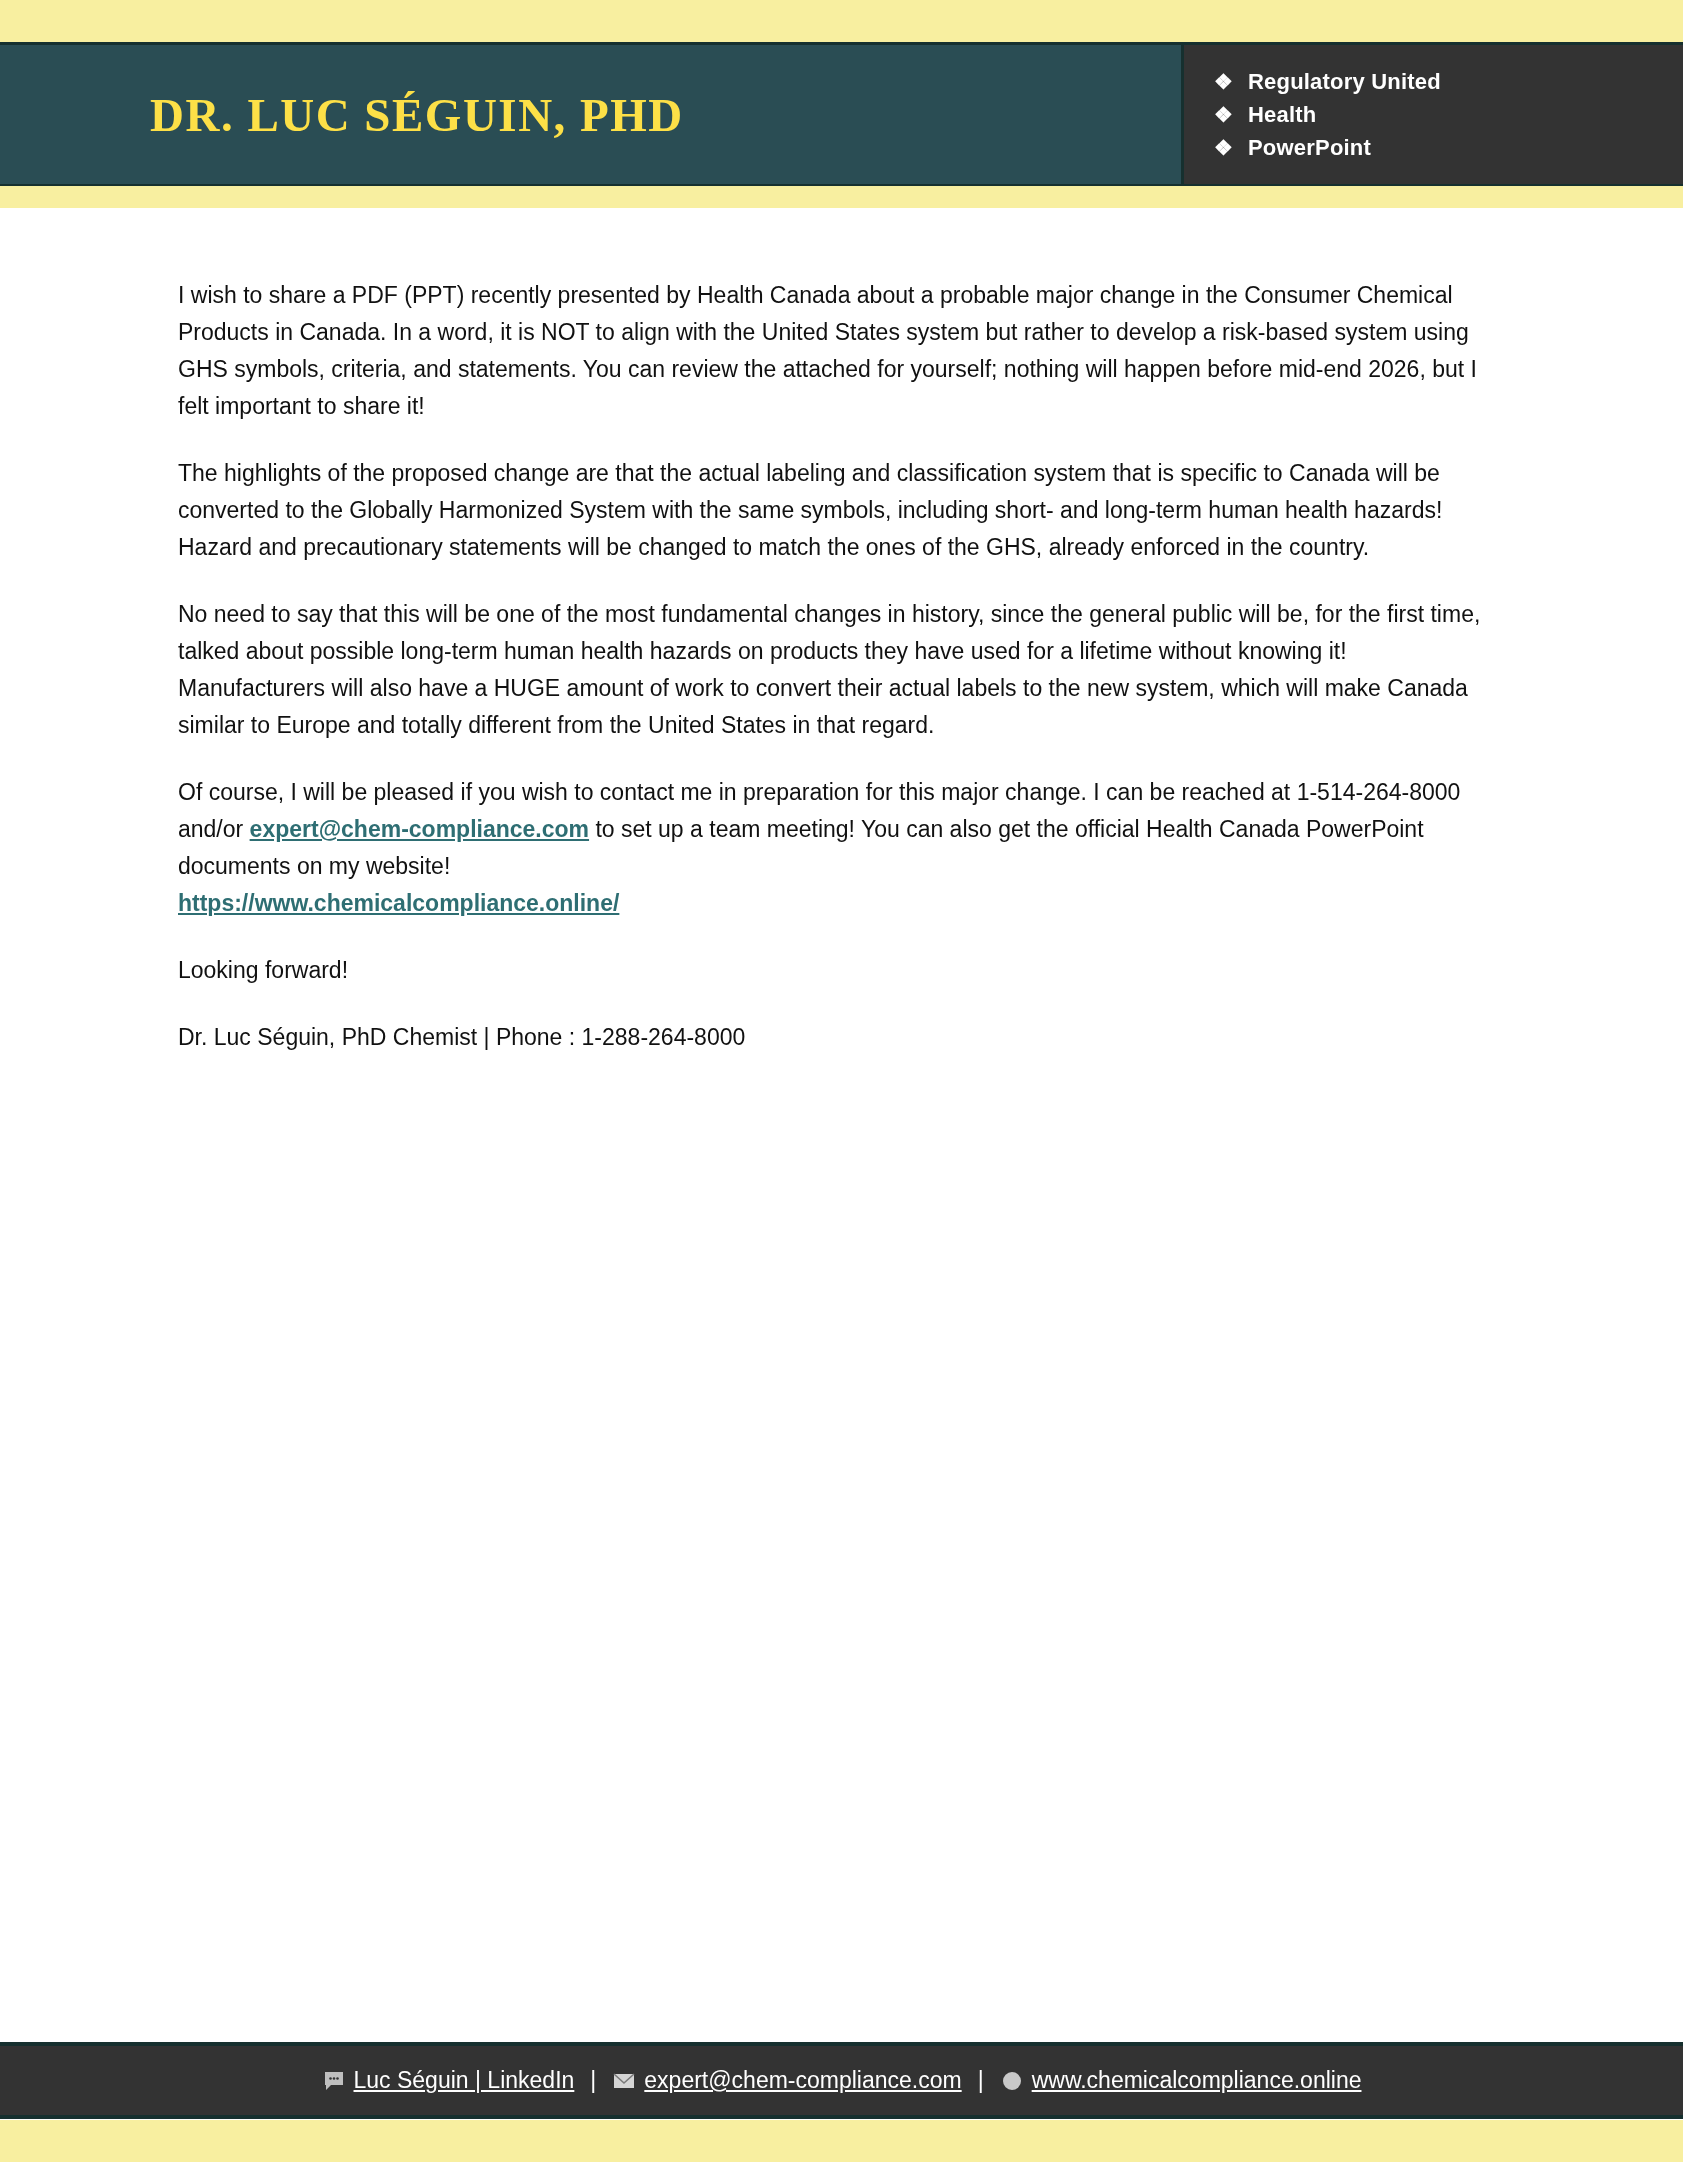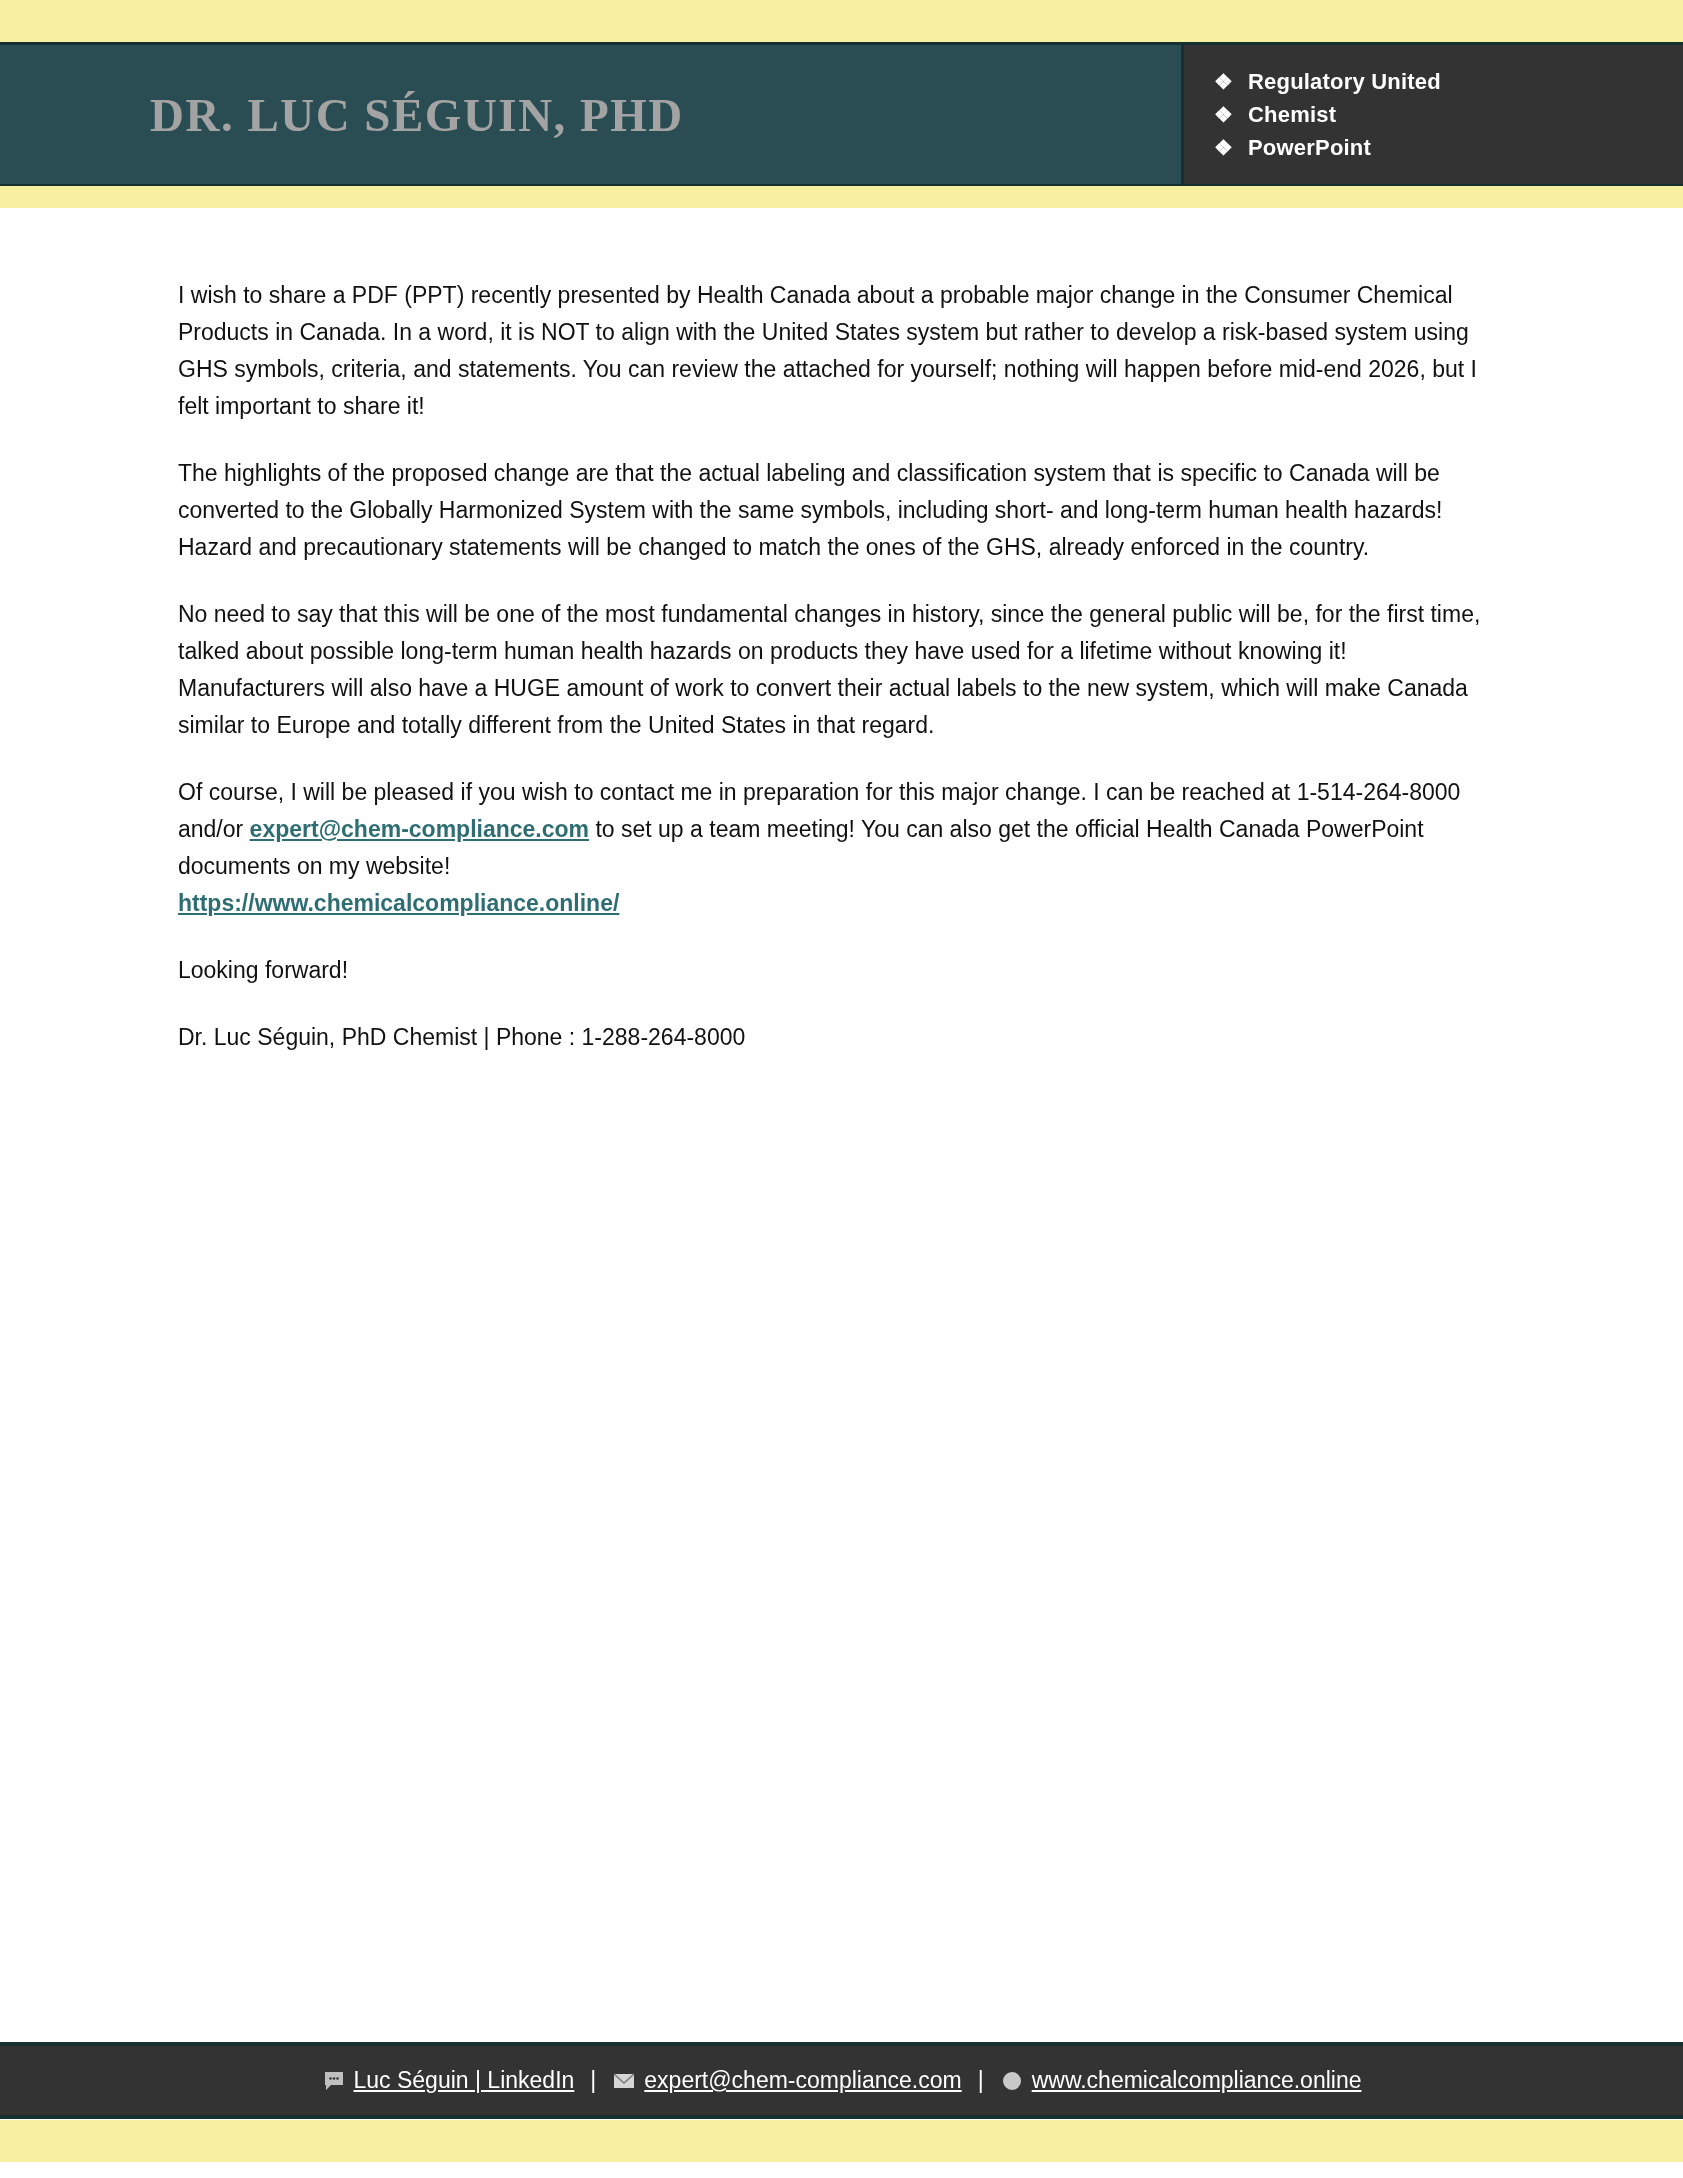--- a/index.html
+++ b/index.html
@@ -38,21 +38,21 @@
   .header-left {
     width: 1184px;
     background: #2A4D54;
     display: flex;
     align-items: center;
     box-sizing: border-box;
     padding-left: 150px;
     border-right: 3px solid #16302F;
   }
   .header-name {
-    color: #a3a3a3;
+    color: #fde047;
     font-family: "Liberation Serif", "DejaVu Serif", serif;
     font-weight: bold;
     font-size: 47px;
     letter-spacing: 1.5px;
     white-space: nowrap;
   }
   .header-right {
     flex: 1;
     background: #333333;
     display: flex;
@@ -167,21 +167,21 @@
 
   <div class="header-right">
 
     <div class="role-row">
       <span class="role-bullet">❖</span>
       <span>Regulatory United</span>
     </div>
 
     <div class="role-row">
       <span class="role-bullet">❖</span>
-      <span>Chemist</span>
+      <span>Health</span>
     </div>
 
     <div class="role-row">
       <span class="role-bullet">❖</span>
       <span>PowerPoint</span>
     </div>
 
   </div>
 </div>
 

